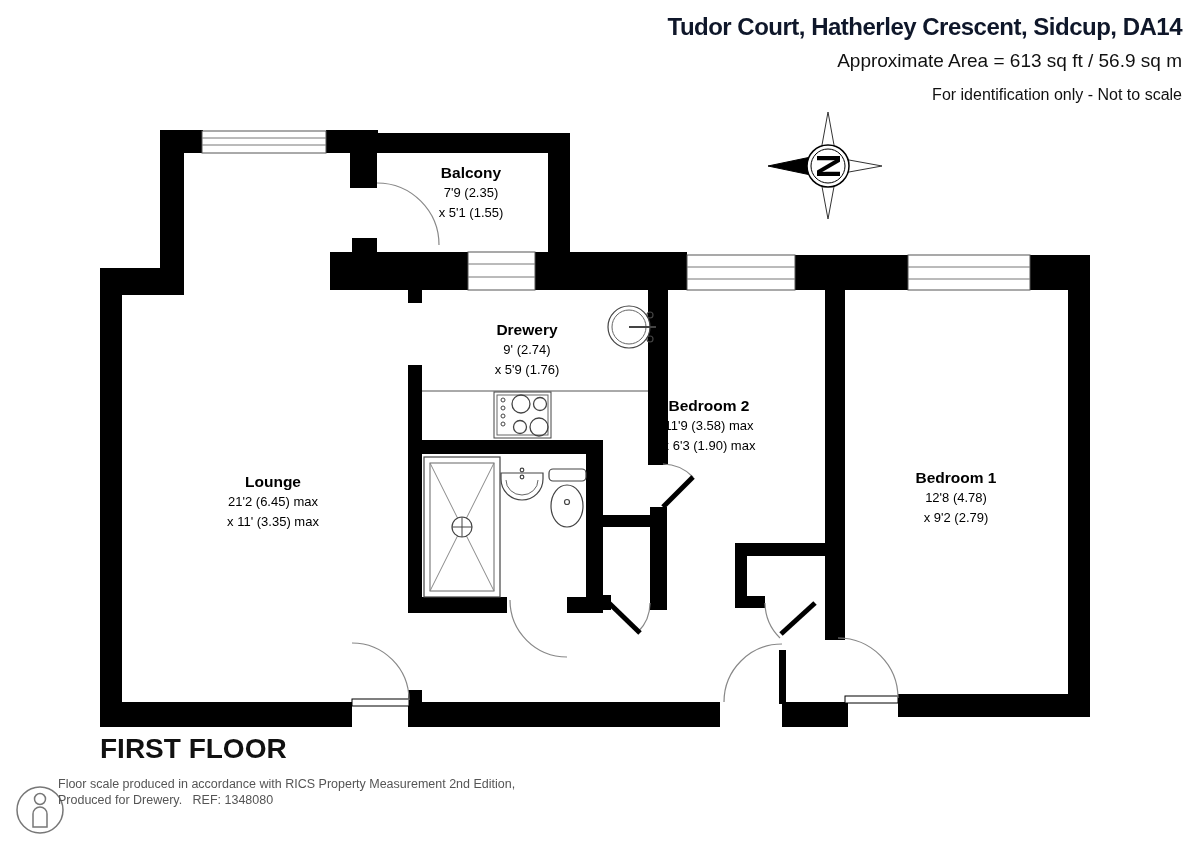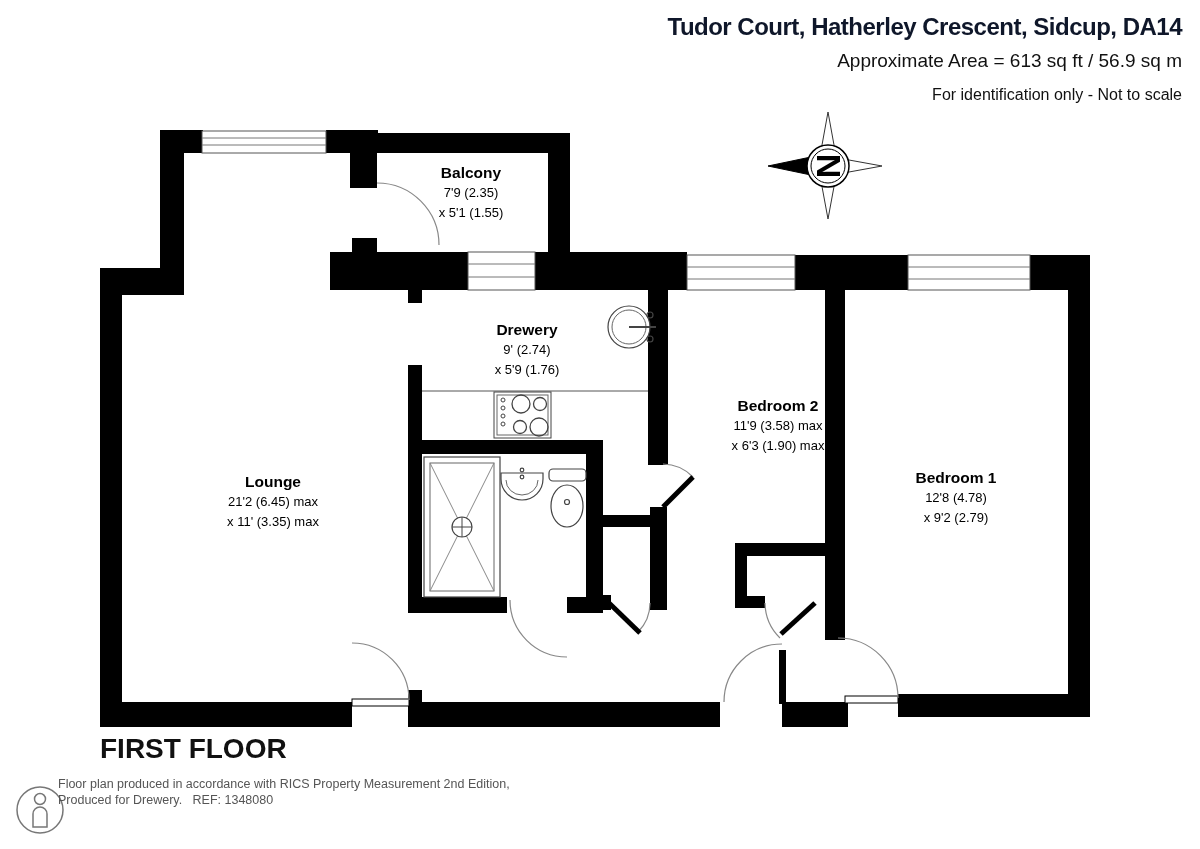--- a/index.html
+++ b/index.html
@@ -185,29 +185,29 @@
 <div class="room-label" style="left:527px;top:320px;">
   <div class="room-name">Drewery</div>
   <div class="room-dim">9' (2.74)</div>
   <div class="room-dim">x 5'9 (1.76)</div>
 </div>
 <div class="room-label" style="left:273px;top:472px;">
   <div class="room-name">Lounge</div>
   <div class="room-dim">21'2 (6.45) max</div>
   <div class="room-dim">x 11' (3.35) max</div>
 </div>
-<div class="room-label" style="left:778px;top:396px;">
+<div class="room-label" style="left:709px;top:396px;">
   <div class="room-name">Bedroom 2</div>
   <div class="room-dim">11'9 (3.58) max</div>
   <div class="room-dim">x 6'3 (1.90) max</div>
 </div>
 <div class="room-label" style="left:956px;top:468px;">
   <div class="room-name">Bedroom 1</div>
   <div class="room-dim">12'8 (4.78)</div>
   <div class="room-dim">x 9'2 (2.79)</div>
 </div>
 
 <div class="floor-label">FIRST FLOOR</div>
 
 <div class="footer-text">
-  <div class="footer-line">Floor plan produced in accordance with RICS Property Measurement 2nd Edition,</div>
+  <div class="footer-line">Floor scale produced in accordance with RICS Property Measurement 2nd Edition,</div>
   <div class="footer-line">Produced for Drewery.   REF: 1348080</div>
 </div>
 
 </body></html>

